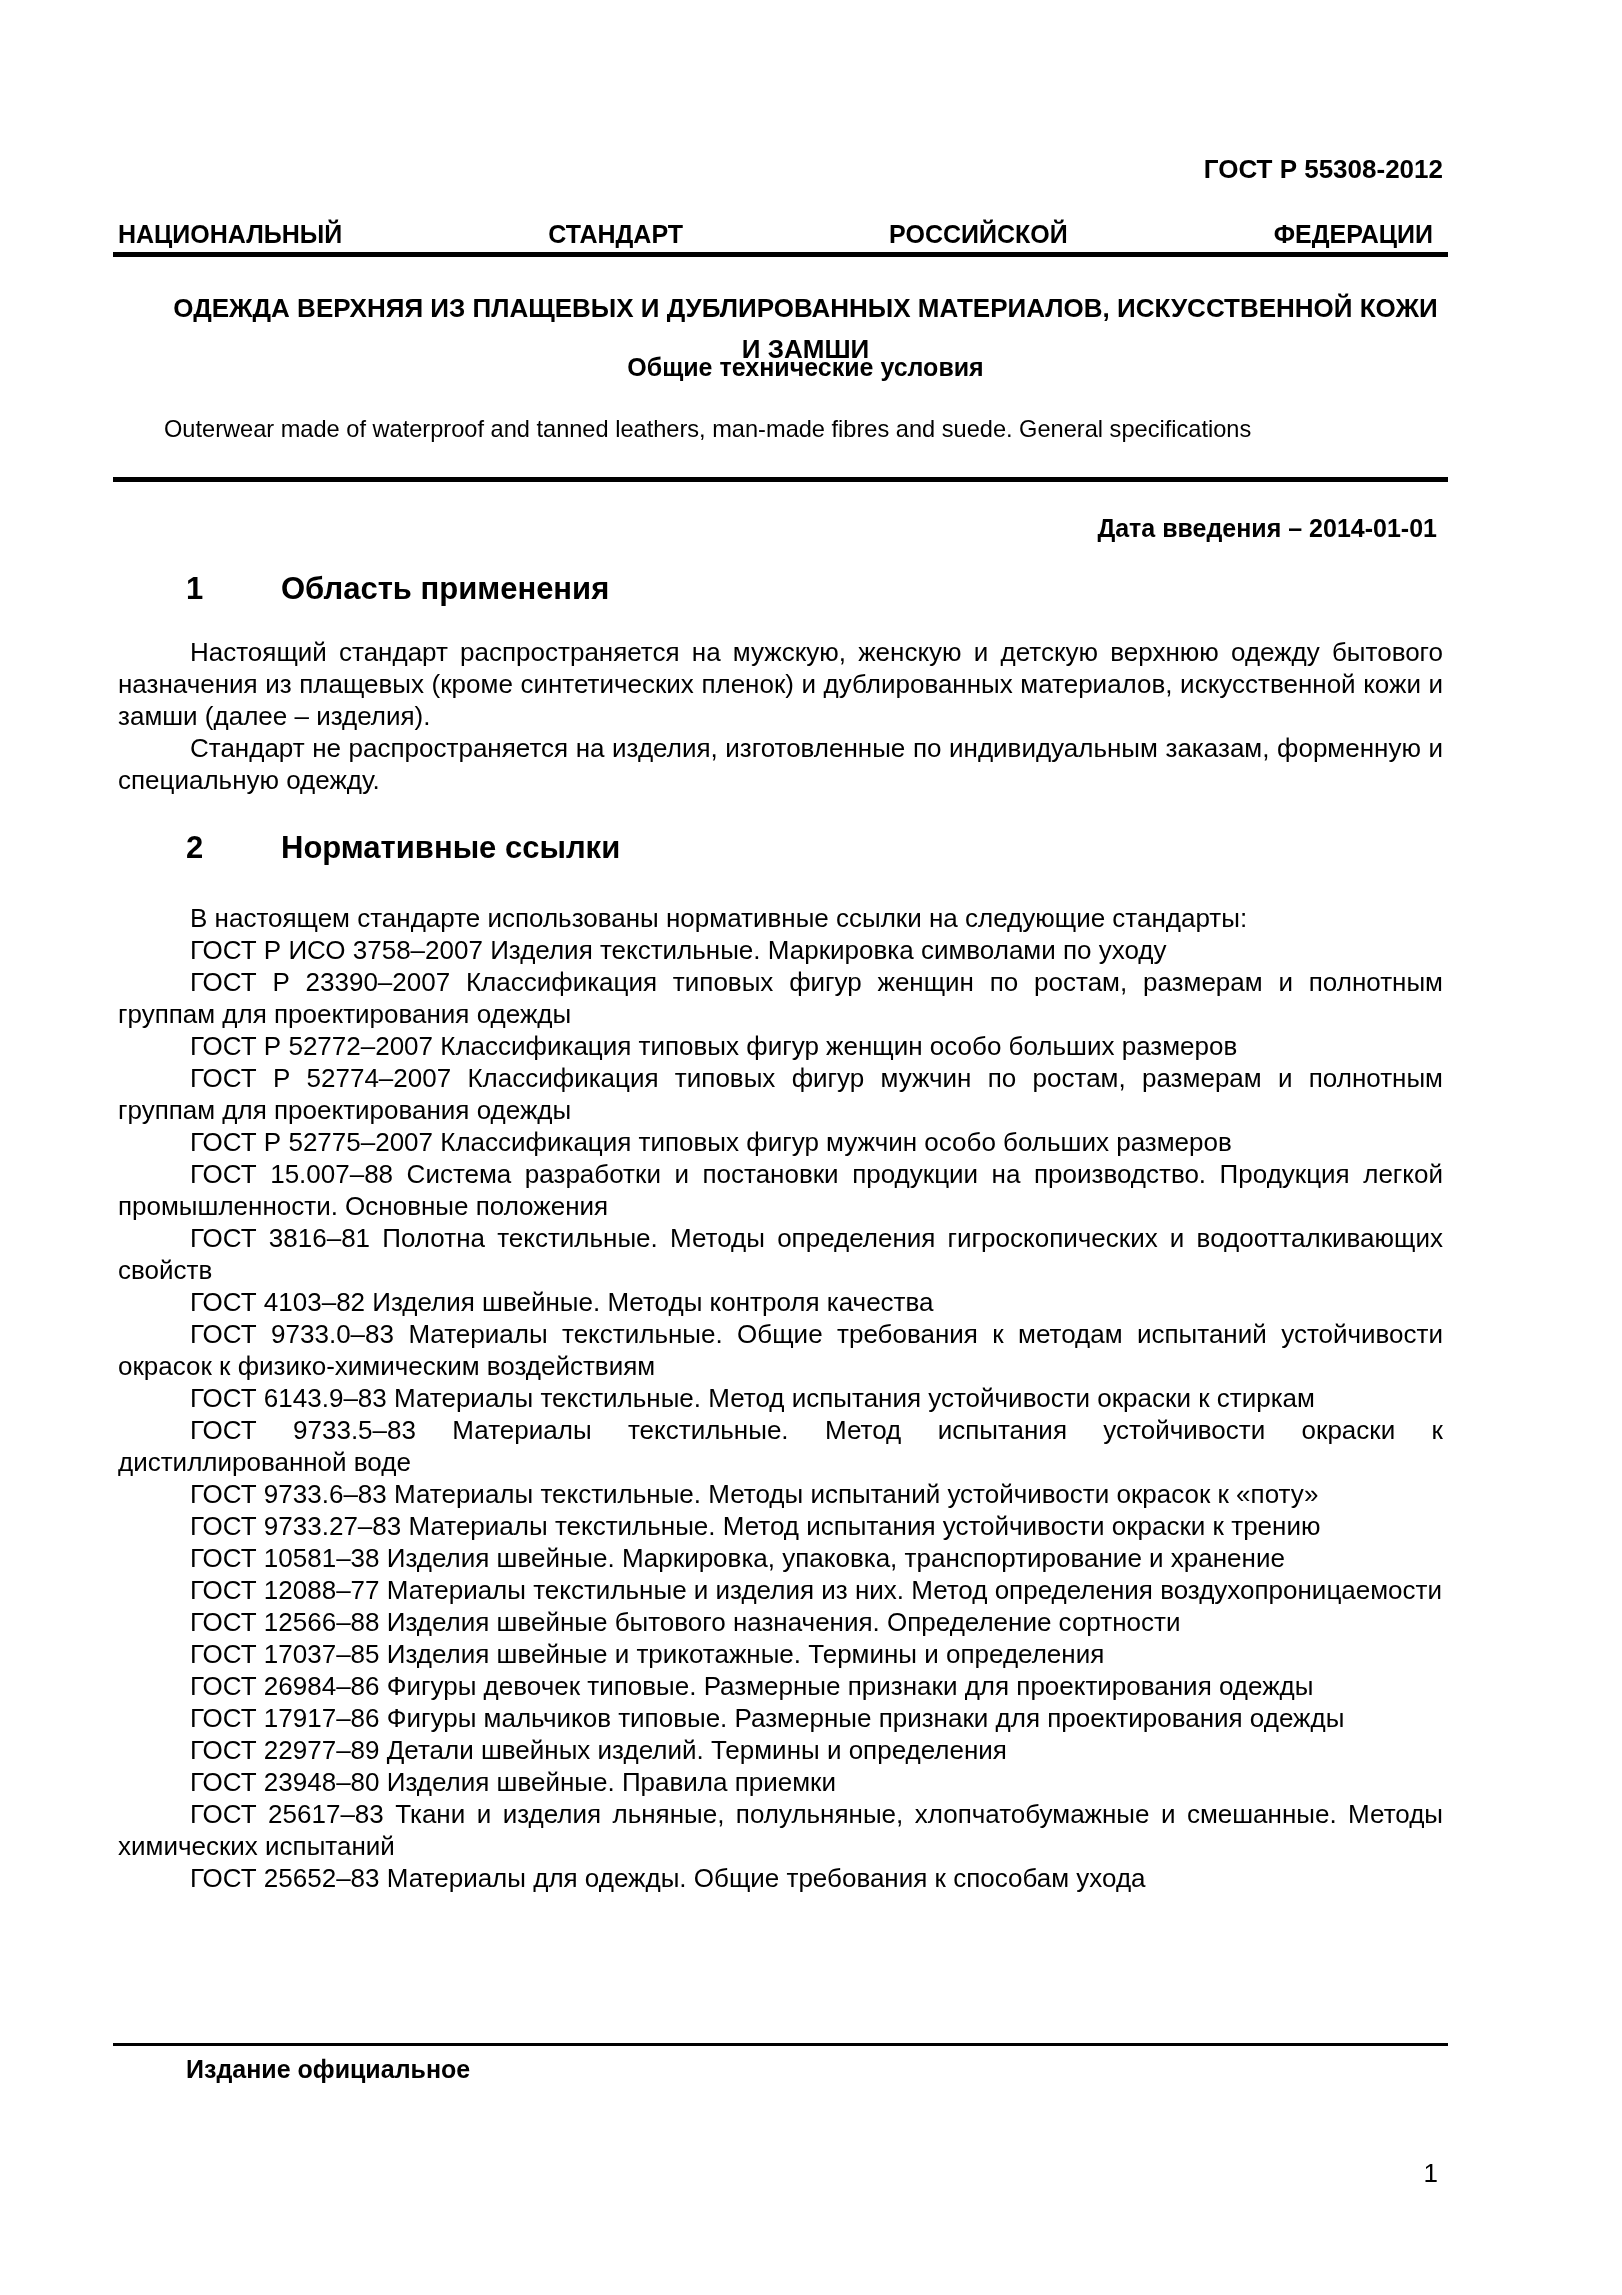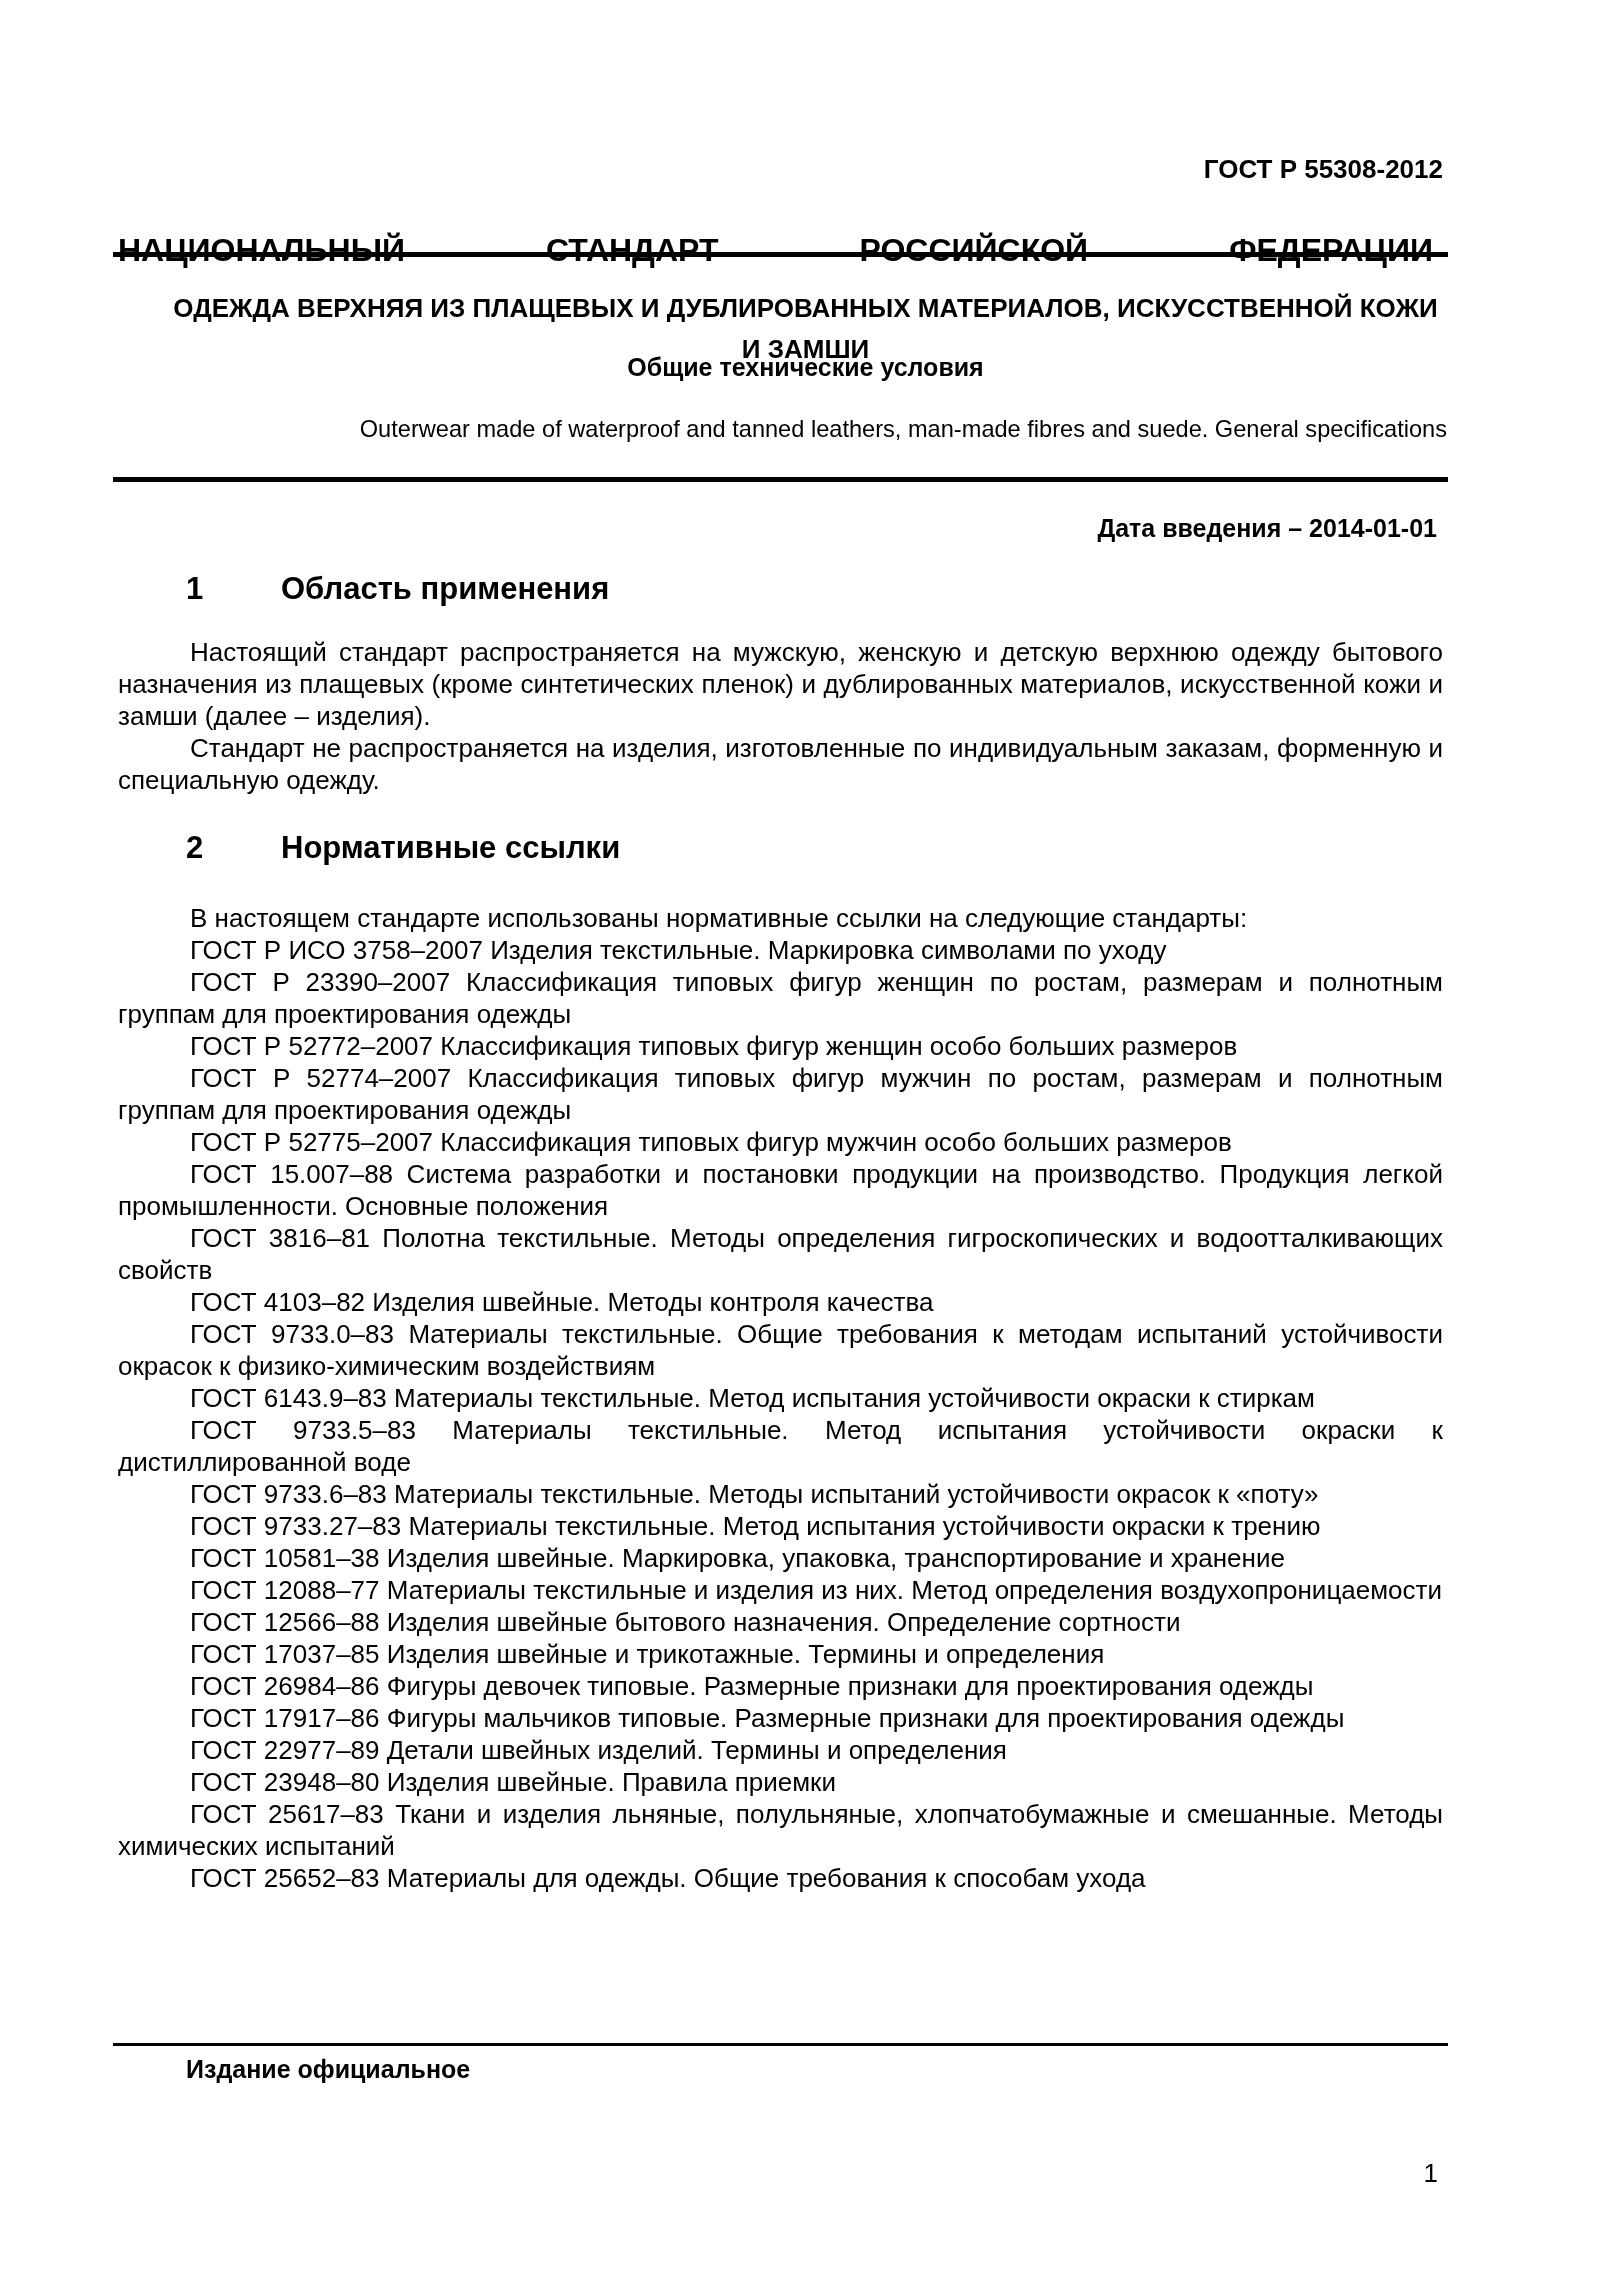--- a/index.html
+++ b/index.html
@@ -1,29 +1,29 @@
 <!DOCTYPE html>
 <html style="font-size:10.5px"><head>
 <meta charset="utf-8">
 <style>
   html, body { margin: 0; padding: 0; background: #ffffff; }
   body { width: 1623px; height: 2295px; position: relative; overflow: hidden;
          font-family: "Liberation Sans", sans-serif; color: #000; }
   .abs { position: absolute; }
   .doc-code { top: 154px; right: 180px; font-size: 26px; font-weight: bold; }
-  .national { top: 232px; left: 118px; width: 1315px; font-size: 32px; font-weight: bold;
+  .national { top: 220px; left: 118px; width: 1315px; font-size: 25px; font-weight: bold;
               display: flex; justify-content: space-between; letter-spacing: 0; }
   .national span { display: inline-block; }
   .rule { left: 113px; width: 1335px; background: #000; }
   .rule1 { top: 252px; height: 4.6px; }
   .rule2 { top: 477px; height: 4.6px; }
   .rule3 { top: 2043px; height: 2.6px; }
   .title { top: 288px; left: 164px; width: 1283px; text-align: center; font-size: 26px; font-weight: bold; line-height: 41px; }
   .subtitle { top: 353px; left: 164px; width: 1283px; text-align: center; font-size: 25px; font-weight: bold; }
-  .english { top: 416px; left: 164px; width: 1283px; text-align: right; font-size: 23.6px; }
+  .english { top: 416px; left: 164px; width: 1283px; text-align: left; font-size: 23.6px; }
   .date { top: 514px; right: 186px; font-size: 25px; font-weight: bold; text-align: right; }
   .section-heading { left: 186px; font-size: 31px; font-weight: bold; display: flex; }
   .section-heading .num { width: 95px; }
   .sec1 { top: 571px; }
   .sec2 { top: 830px; }
   .body { left: 118px; width: 1325px; font-size: 26px; line-height: 32px; }
   .para { text-align: justify; text-indent: 72px; margin: 0; }
   .refs .para { text-align-last: left; }
   .sec1-body { top: 636px; }
   .sec2-body { top: 902px; }

